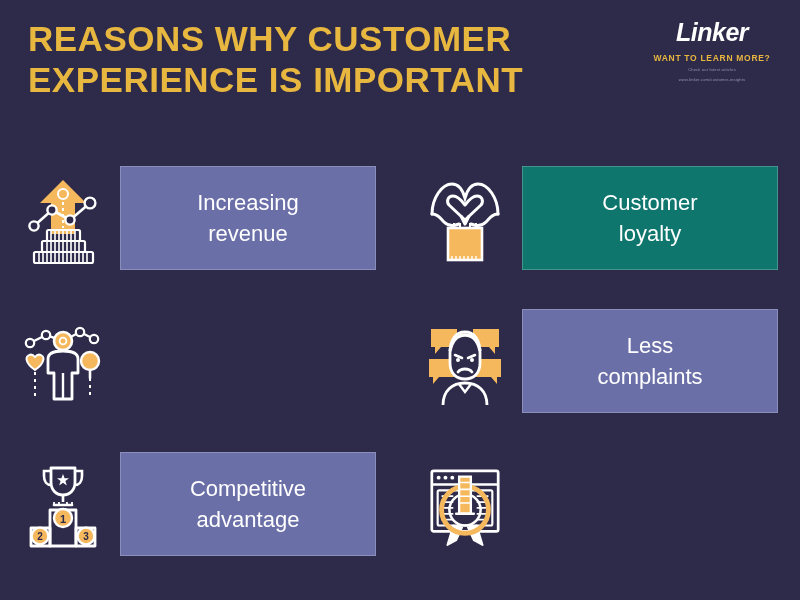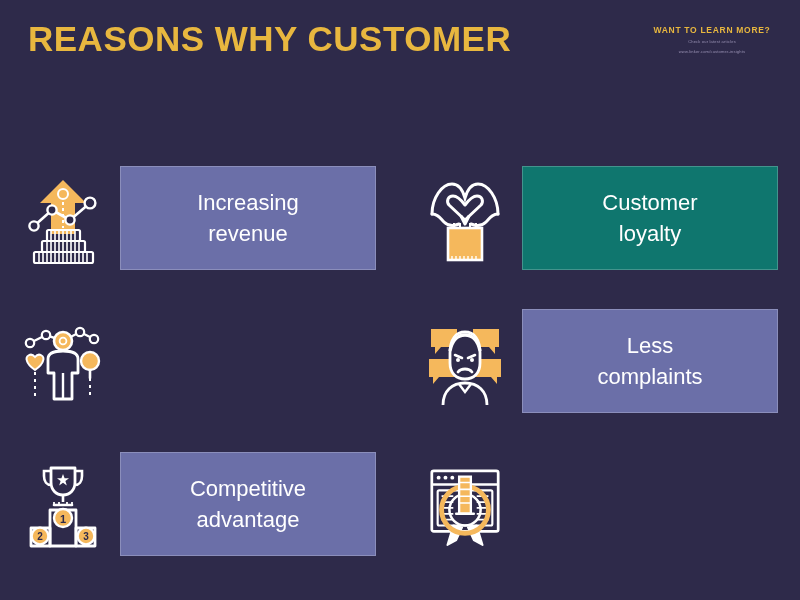--- a/index.html
+++ b/index.html
@@ -124,23 +124,25 @@
     white-space: pre-line;
   }
 </style>
 </head>
 <body>
 
 <div class="slide">
 
   <div class="title-block">
     <span class="title-line">REASONS WHY CUSTOMER</span>
+    <span class="title-line">EXPERIENCE IS IMPORTANT</span>
   </div>
 
   <div class="logo-block">
+    <div class="logo-word">Linker</div>
     <div class="logo-tag">WANT TO LEARN MORE?</div>
     <div class="logo-sub">Check our latest articles</div>
     <div class="logo-sub">www.linker.com/customer-insights</div>
   </div>
 
   <div class="grid">
 
     <div class="item">
       <div class="icon-wrap">
         <svg width="78" height="92" viewBox="0 0 78 92">

